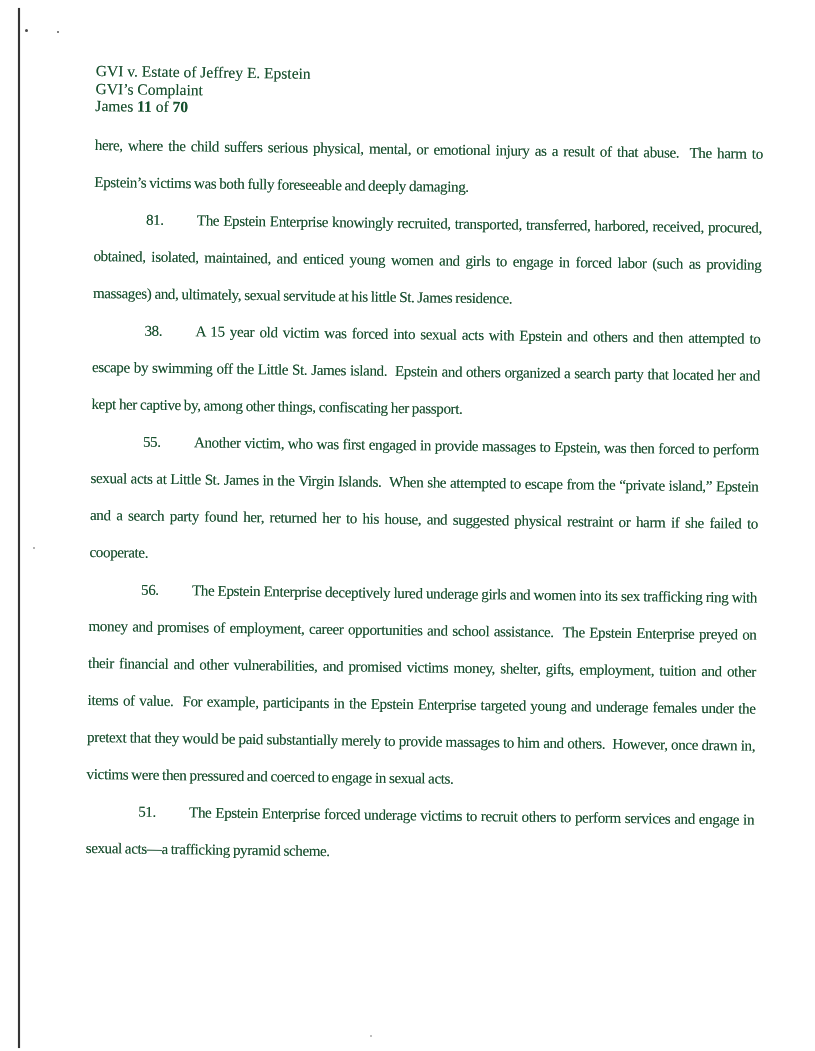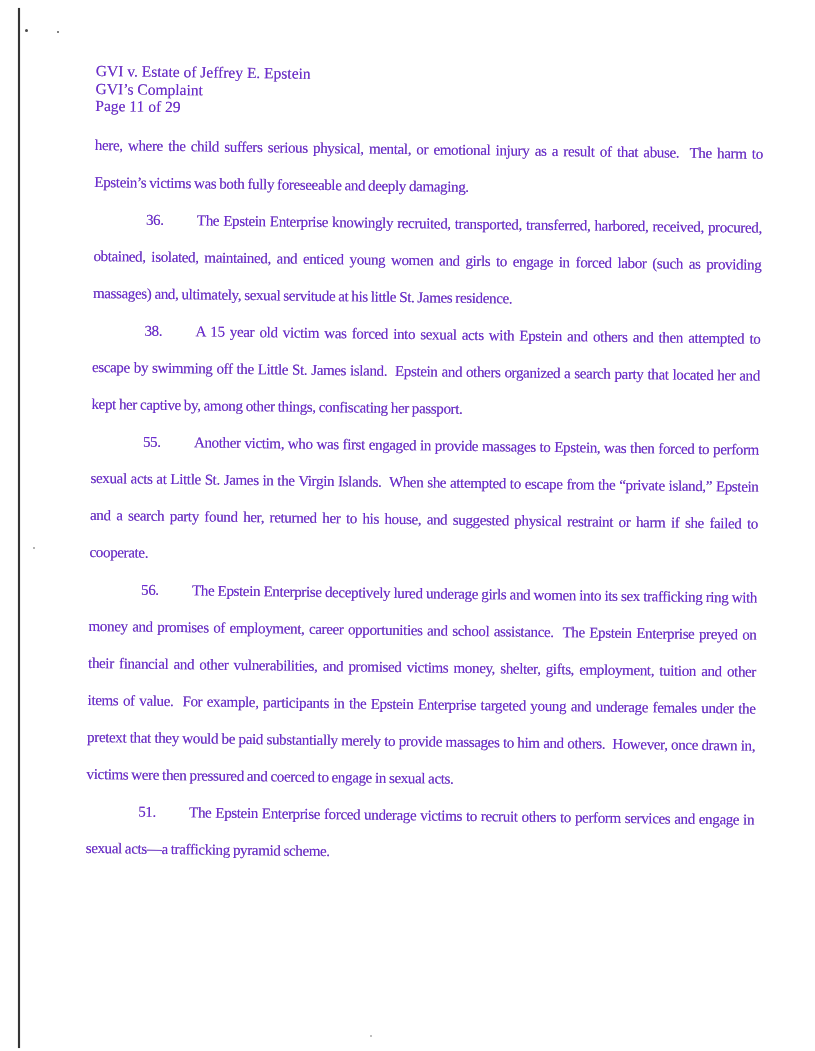--- a/index.html
+++ b/index.html
@@ -7,21 +7,21 @@
     padding: 0;
     background: #ffffff;
   }
   .page {
     position: relative;
     width: 815px;
     height: 1051px;
     background: #ffffff;
     overflow: hidden;
     font-family: "Liberation Serif", "DejaVu Serif", serif;
-    color: #6d28d9;
+    color: #14532d;
   }
   
   .scan-edge {
     position: absolute;
     left: 18px;
     top: 8px;
     width: 2px;
     height: 1040px;
     background: #353535;
     box-shadow: 0 0 1px rgba(0,0,0,.55);
@@ -43,21 +43,21 @@
     top: 62px;
     width: 668px;
     transform: rotate(0.75deg);
     transform-origin: 0 0;
     text-shadow: 0 0 .4px rgba(0,0,0,.45);
   }
   .header {
     font-size: 15.5px;
     line-height: 17.5px;
   }
-  .header .bold { font-weight: normal; }
+  .header .bold { font-weight: bold; }
   .body-text {
     margin-top: 12px;
     font-size: 15px;
     line-height: 37px;
     text-align: justify;
     letter-spacing: -0.35px;
     word-spacing: -0.4px;
   }
   .body-text p {
     margin: 0;
@@ -79,27 +79,27 @@
   <div class="speck s1"></div>
   <div class="speck s2"></div>
   <div class="speck s3"></div>
   <div class="speck s4"></div>
 
   <div class="content">
 
     <div class="header">
       <div>GVI v. Estate of Jeffrey E. Epstein</div>
       <div>GVI’s Complaint</div>
-      <div><span>Page</span> <span class="bold">11</span> <span>of</span> <span class="bold">29</span></div>
+      <div><span>James</span> <span class="bold">11</span> <span>of</span> <span class="bold">70</span></div>
     </div>
 
     <div class="body-text">
       <p>here, where the child suffers serious physical, mental, or emotional injury as a result of that abuse.  The harm to Epstein’s victims was both fully foreseeable and deeply damaging.</p>
 
-      <p class="para"><span class="pnum">36.</span><span>The Epstein Enterprise knowingly recruited, transported, transferred, harbored, received, procured, obtained, isolated, maintained, and enticed young women and girls to engage in forced labor (such as providing massages) and, ultimately, sexual servitude at his little St. James residence.</span></p>
+      <p class="para"><span class="pnum">81.</span><span>The Epstein Enterprise knowingly recruited, transported, transferred, harbored, received, procured, obtained, isolated, maintained, and enticed young women and girls to engage in forced labor (such as providing massages) and, ultimately, sexual servitude at his little St. James residence.</span></p>
 
       <p class="para"><span class="pnum">38.</span><span>A 15 year old victim was forced into sexual acts with Epstein and others and then attempted to escape by swimming off the Little St. James island.  Epstein and others organized a search party that located her and kept her captive by, among other things, confiscating her passport.</span></p>
 
       <p class="para"><span class="pnum">55.</span><span>Another victim, who was first engaged in provide massages to Epstein, was then forced to perform sexual acts at Little St. James in the Virgin Islands.  When she attempted to escape from the “private island,” Epstein and a search party found her, returned her to his house, and suggested physical restraint or harm if she failed to cooperate.</span></p>
 
       <p class="para"><span class="pnum">56.</span><span>The Epstein Enterprise deceptively lured underage girls and women into its sex trafficking ring with money and promises of employment, career opportunities and school assistance.  The Epstein Enterprise preyed on their financial and other vulnerabilities, and promised victims money, shelter, gifts, employment, tuition and other items of value.  For example, participants in the Epstein Enterprise targeted young and underage females under the pretext that they would be paid substantially merely to provide massages to him and others.  However, once drawn in, victims were then pressured and coerced to engage in sexual acts.</span></p>
 
       <p class="para"><span class="pnum">51.</span><span>The Epstein Enterprise forced underage victims to recruit others to perform services and engage in sexual acts—a trafficking pyramid scheme.</span></p>
     </div>
 

